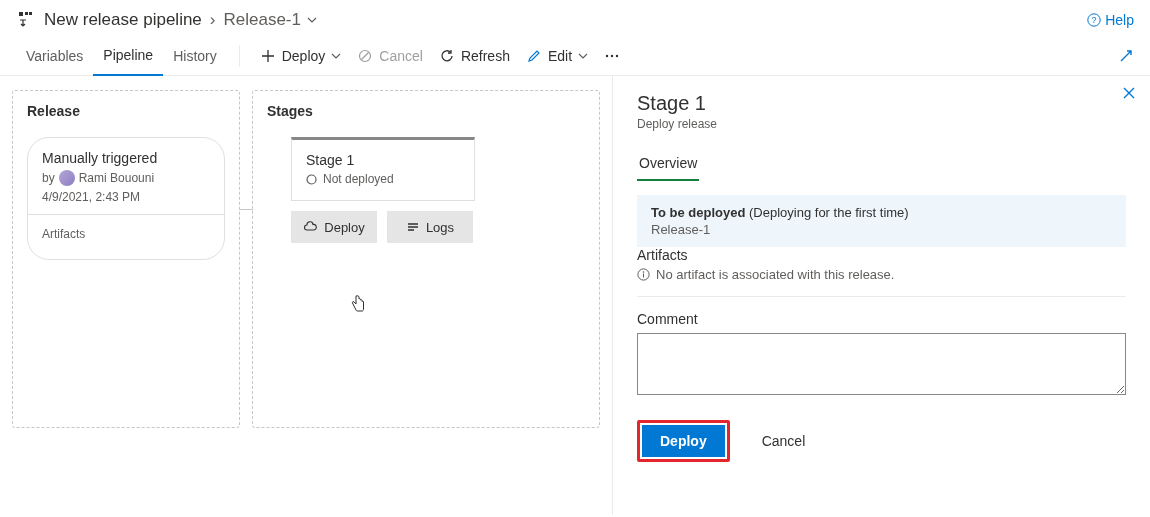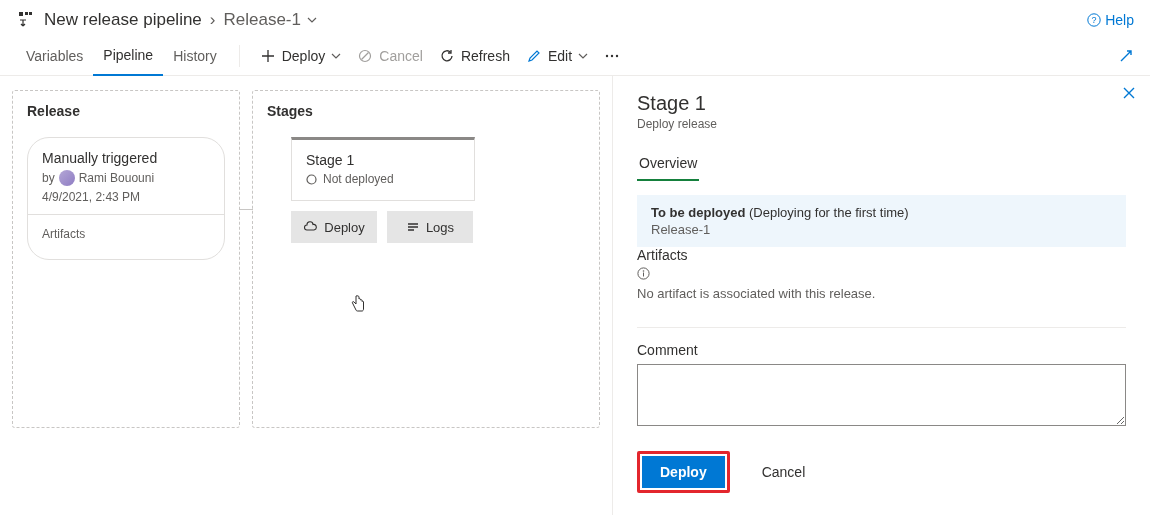--- a/index.html
+++ b/index.html
@@ -60,21 +60,21 @@
 
 .close-x { position: absolute; top: 10px; right: 14px; color: #0078d4; cursor: pointer; font-size: 16px; }
 .rp-title { font-size: 20px; font-weight: 400; margin-bottom: 2px; }
 .rp-sub { font-size: 12px; color: #605e5c; margin-bottom: 18px; }
 .rp-tab { display: inline-block; padding: 6px 2px 8px 2px; border-bottom: 2px solid #15803d; font-size: 14px; margin-bottom: 14px; }
 .info-banner { background: #eef6fc; padding: 10px 14px; font-size: 13px; }
 .info-banner .b1 { color: #323130; }
 .info-banner .b1 b { font-weight: 600; }
 .info-banner .b2 { color: #605e5c; margin-top: 2px; }
 .rp-section-title { font-size: 14px; margin-bottom: 4px; }
-.rp-artifact-msg { font-size: 13px; color: #605e5c; display: flex; gap: 6px; margin-bottom: 26px; flex-direction: column; }
+.rp-artifact-msg { font-size: 13px; color: #605e5c; display: flex; align-items: center; gap: 6px; margin-bottom: 14px; }
 .rp-divider { height: 1px; background: #edebe9; margin: 10px 0 14px 0; }
 .rp-comment-label { font-size: 14px; margin-bottom: 6px; }
 .rp-textarea { width: 100%; height: 62px; border: 1px solid #8a8886; resize: both; font-family: inherit; font-size: 13px; padding: 4px; }
 .rp-buttons { display: flex; gap: 16px; margin-top: 22px; align-items: center; }
 .btn-deploy-wrap { border: 3px solid #e3262d; padding: 2px; border-radius: 2px; }
 .btn-primary { background: #0078d4; color: #fff; border: none; height: 32px; padding: 0 18px; font-size: 14px; font-weight: 600; cursor: pointer; }
 .btn-secondary { background: #fff; color: #323130; border: none; height: 32px; padding: 0 16px; font-size: 14px; cursor: pointer; }
 
 svg { display: block; }
 </style>

